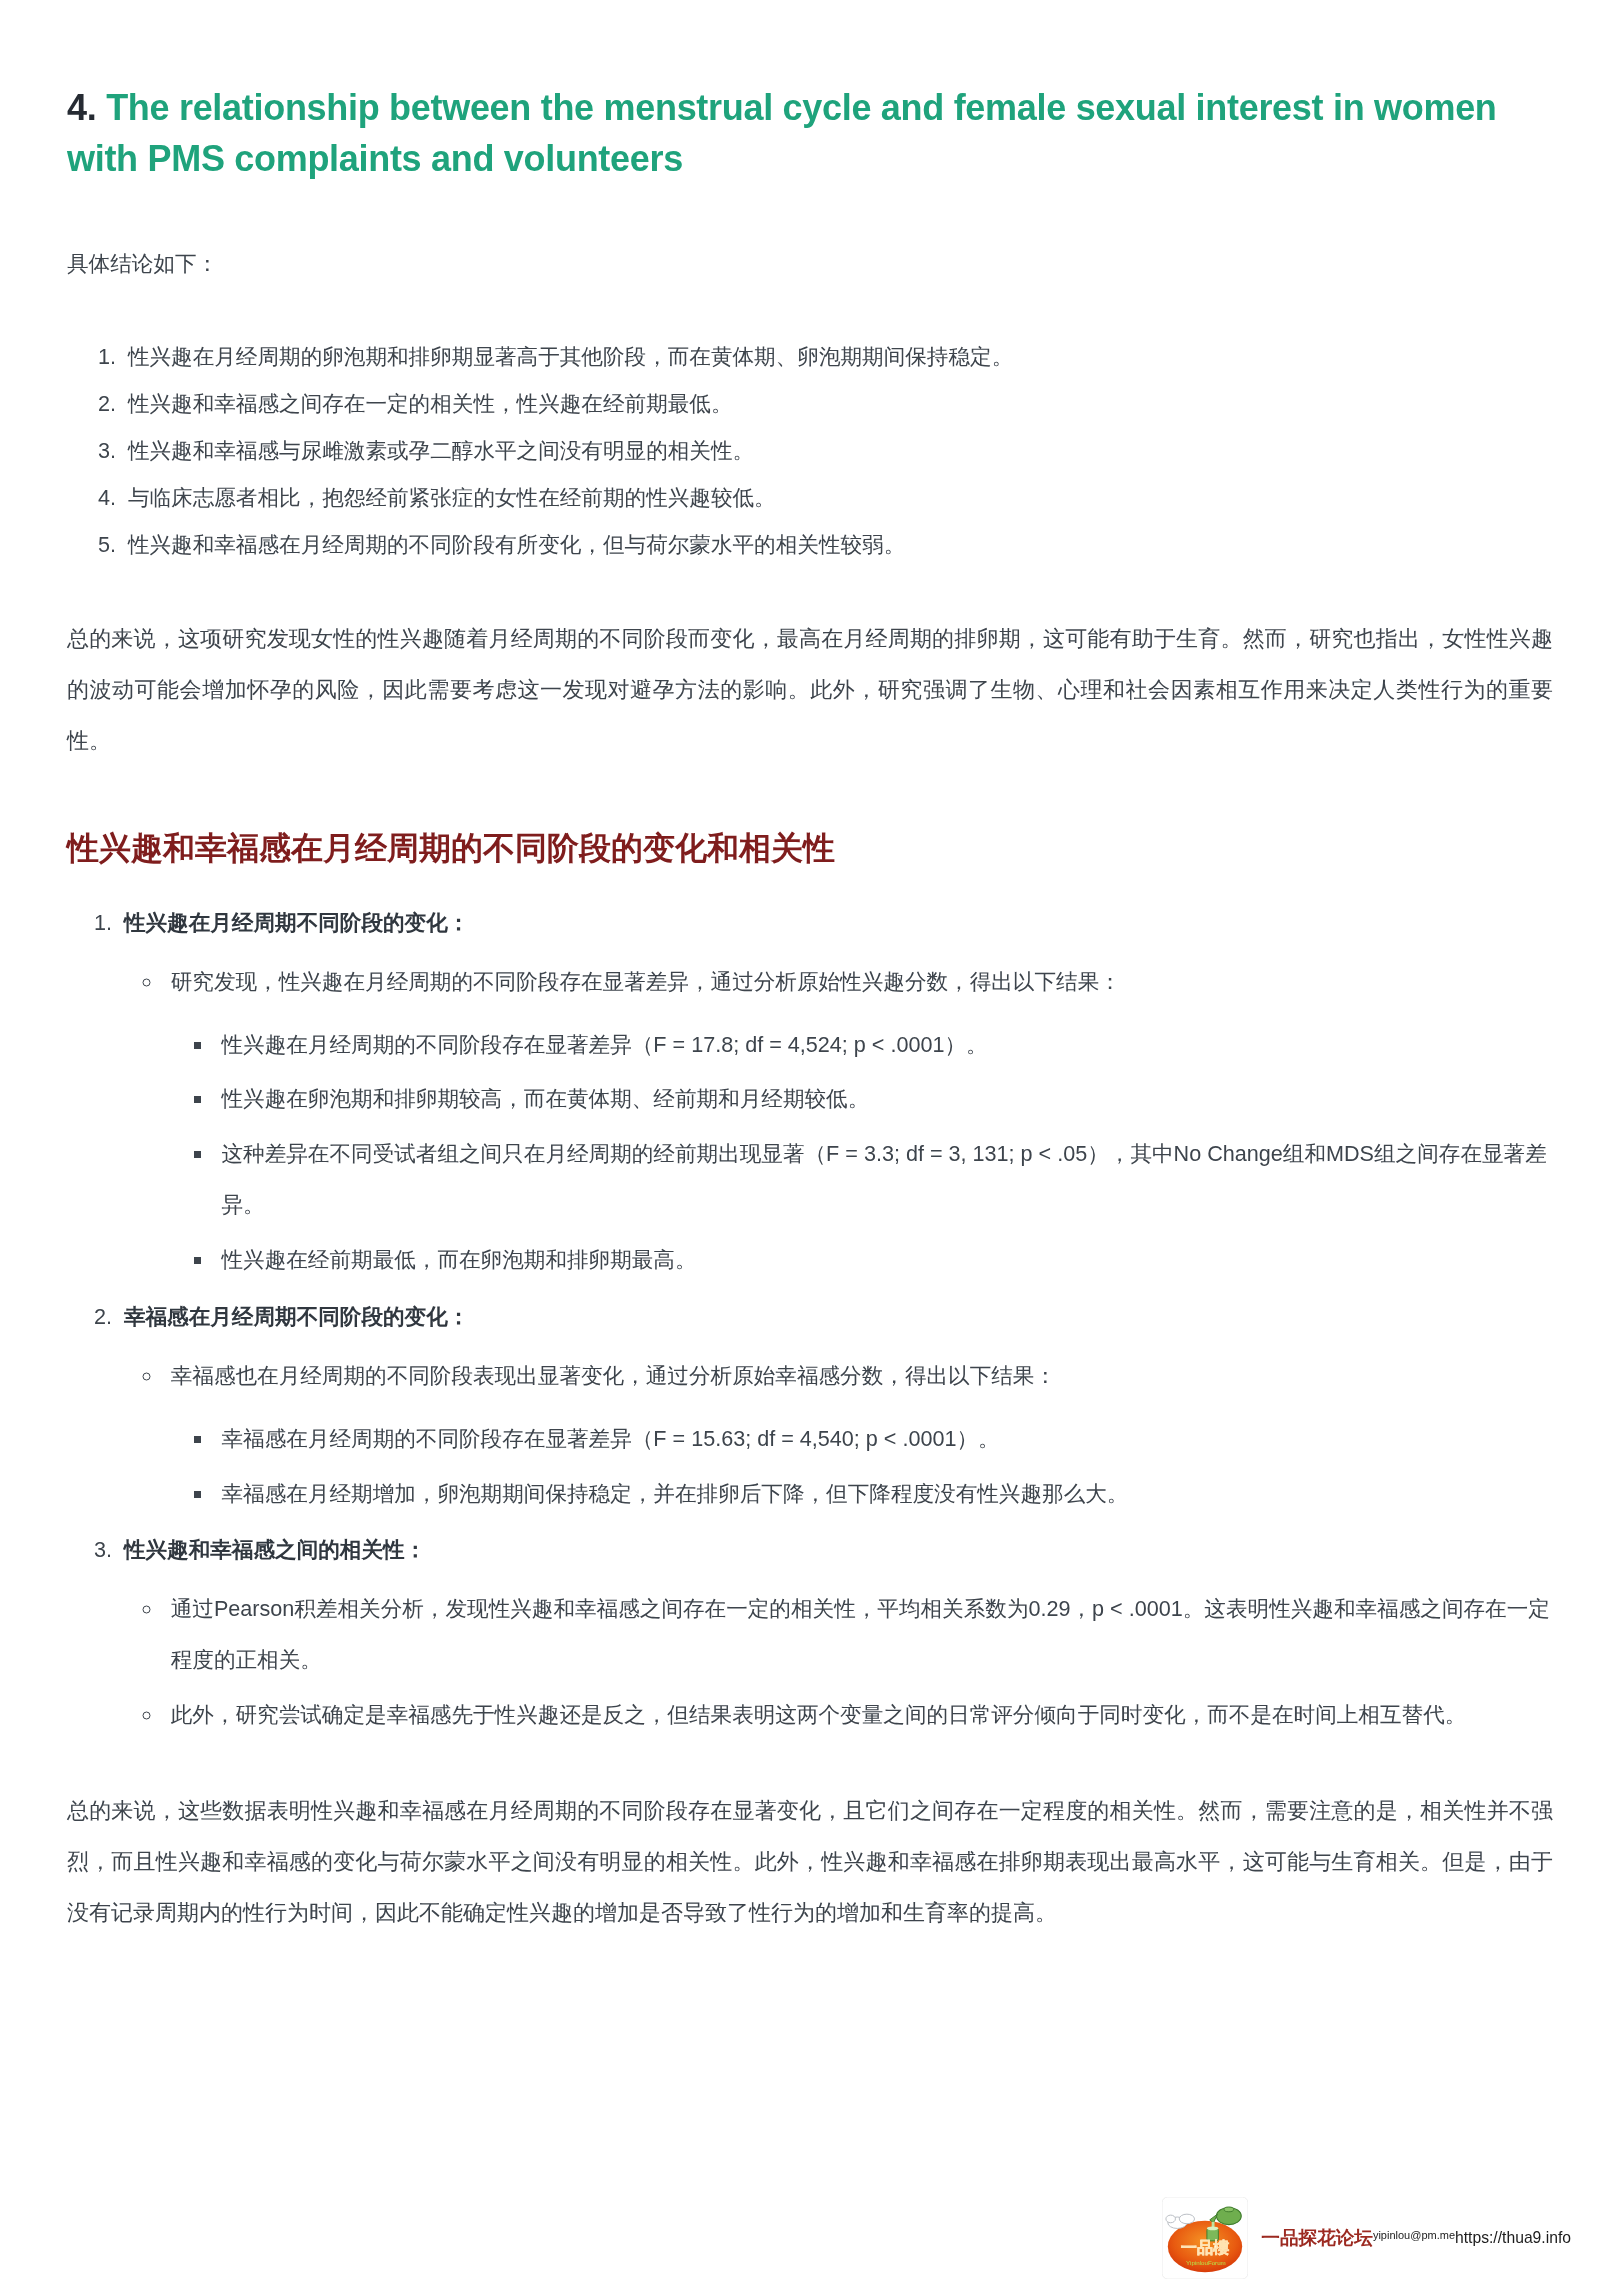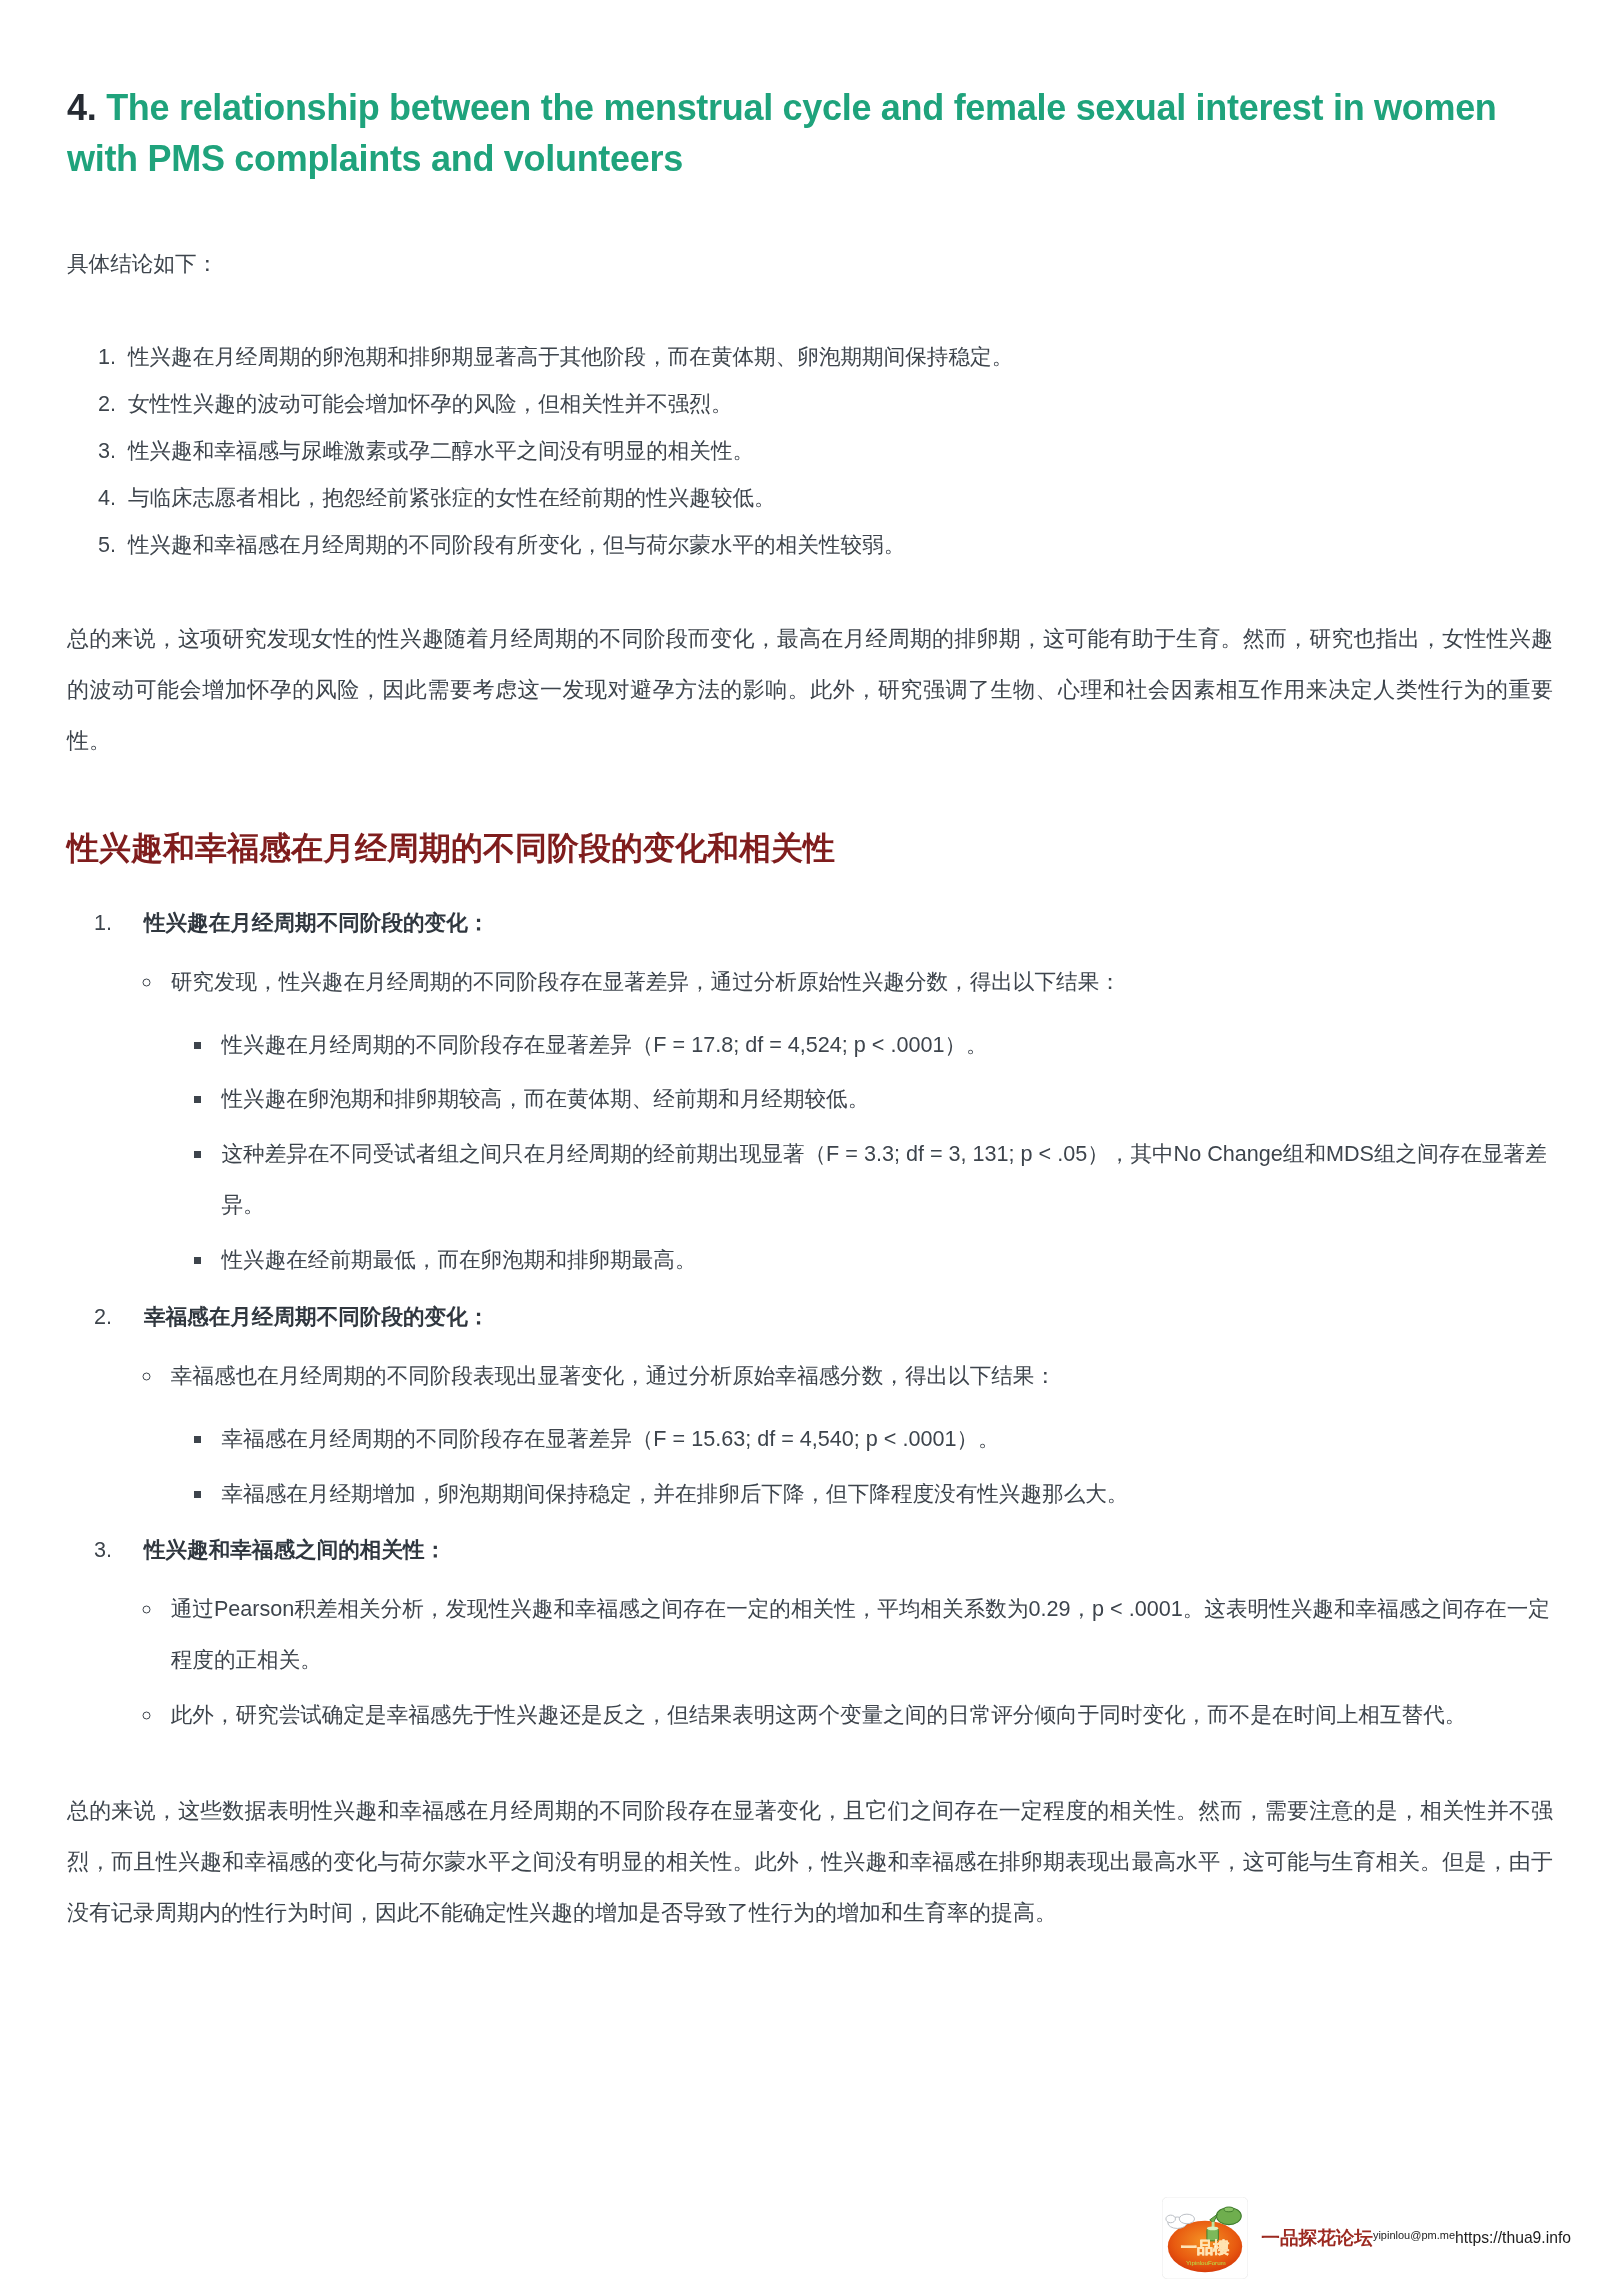--- a/index.html
+++ b/index.html
@@ -22,21 +22,21 @@
   p.summary{
     margin:45px 0 0 0;font-size:22px;line-height:51px;text-align:justify;
   }
   h2{
     margin:63px 0 0 0;font-size:32px;font-weight:700;color:#7f1d1d;line-height:39px;
   }
   ol.outline{
     margin:31px 0 0 0;padding-left:51px;font-size:21.6px;line-height:47px;
   }
   ol.outline>li{padding-left:5.9px;margin-bottom:3.9px;}
-  .sec-title{font-weight:700;color:#30373f;margin-left:20px;}
+  .sec-title{font-weight:700;color:#30373f;}
   ul.circle{
     list-style-type:circle;margin:9.8px 0 5.9px 0;padding-left:39px;
     font-weight:400;color:#3d444c;line-height:51px;
   }
   ul.circle>li{padding-left:7.8px;margin-bottom:3.9px;}
   ul.square{
     list-style-type:square;margin:11.8px 0 7.8px 0;padding-left:43px;line-height:51px;
   }
   ul.square>li{padding-left:7.8px;margin-bottom:3.9px;}
   .footer{
@@ -54,21 +54,21 @@
 <div class="content">
 
   <h1>
     <span class="t-num">4.</span><span class="t-main"> The relationship between the menstrual cycle and female sexual interest in women with PMS complaints and volunteers</span>
   </h1>
 
   <div class="intro">具体结论如下：</div>
 
   <ol class="conclusions">
     <li>性兴趣在月经周期的卵泡期和排卵期显著高于其他阶段，而在黄体期、卵泡期期间保持稳定。</li>
-    <li>女性性兴趣的波动可能会增加怀孕的风险，但相关性并不强烈。</li>
+    <li>性兴趣和幸福感之间存在一定的相关性，性兴趣在经前期最低。</li>
     <li>性兴趣和幸福感与尿雌激素或孕二醇水平之间没有明显的相关性。</li>
     <li>与临床志愿者相比，抱怨经前紧张症的女性在经前期的性兴趣较低。</li>
     <li>性兴趣和幸福感在月经周期的不同阶段有所变化，但与荷尔蒙水平的相关性较弱。</li>
   </ol>
 
   <p class="summary">总的来说，这项研究发现女性的性兴趣随着月经周期的不同阶段而变化，最高在月经周期的排卵期，这可能有助于生育。然而，研究也指出，女性性兴趣的波动可能会增加怀孕的风险，因此需要考虑这一发现对避孕方法的影响。此外，研究强调了生物、心理和社会因素相互作用来决定人类性行为的重要性。</p>
 
   <h2>性兴趣和幸福感在月经周期的不同阶段的变化和相关性</h2>
 
   <ol class="outline">

